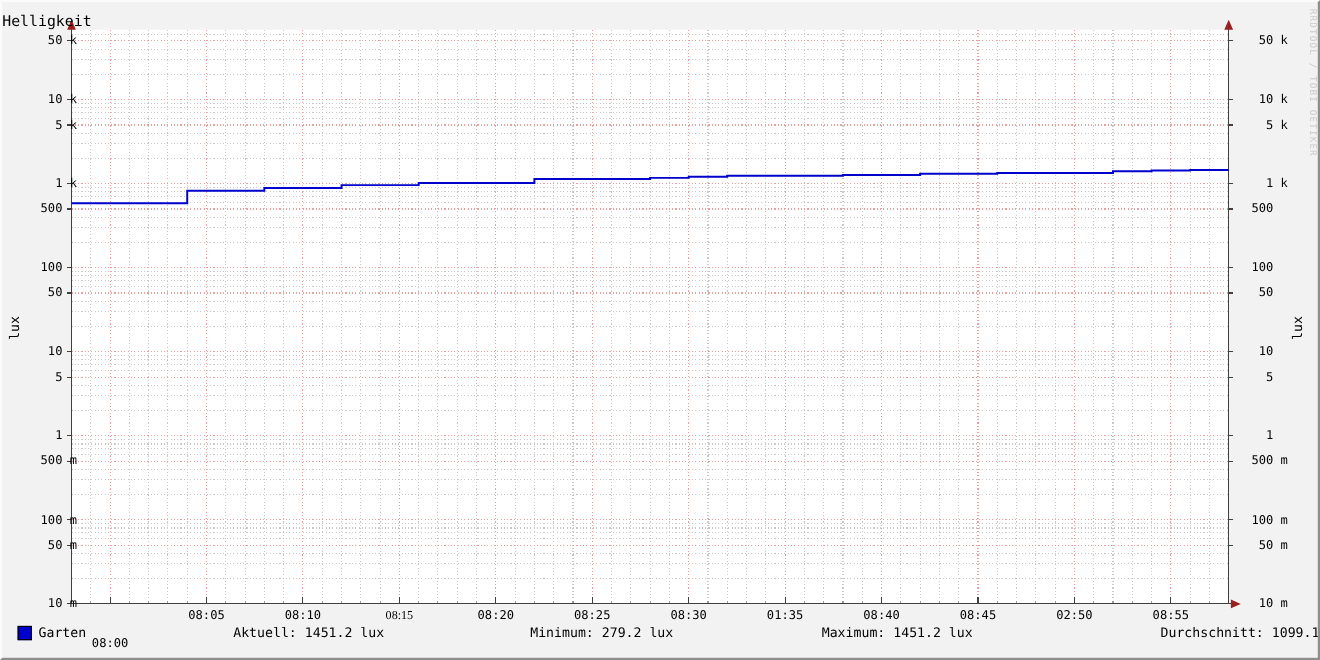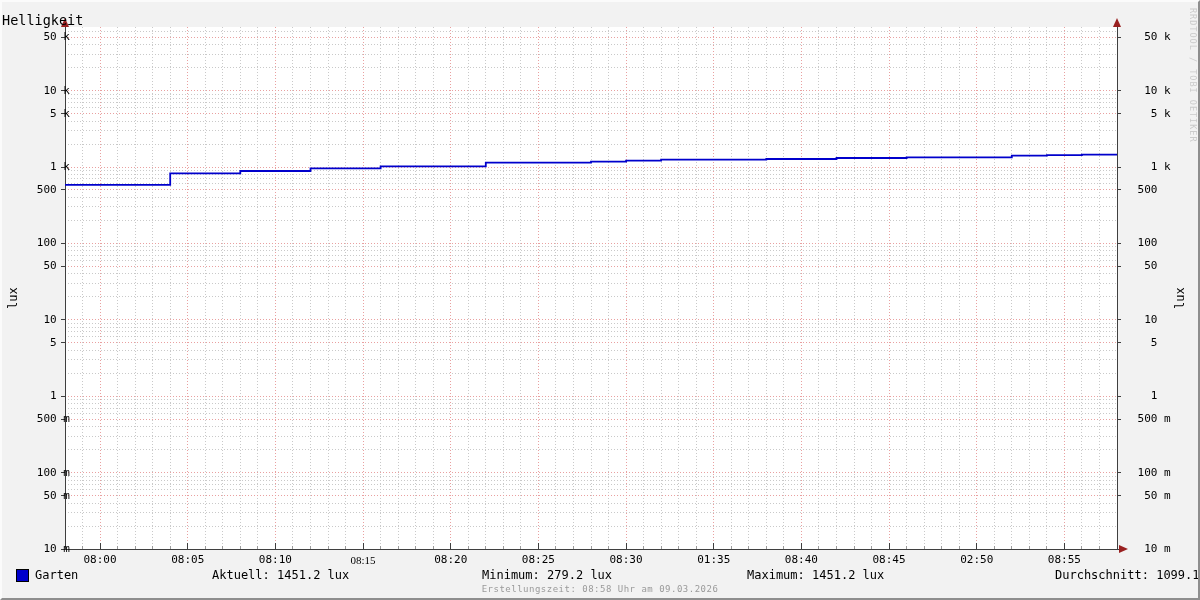--- a/index.html
+++ b/index.html
@@ -302,21 +302,21 @@
       <div class="lbl ylbl-left" style="top: 387.2px;">   1  </div>
       <div class="lbl ylbl-right" style="top: 387.2px;">   1  </div>
       <div class="lbl ylbl-left" style="top: 410.199px;"> 500 m</div>
       <div class="lbl ylbl-right" style="top: 410.199px;"> 500 m</div>
       <div class="lbl ylbl-left" style="top: 463.6px;"> 100 m</div>
       <div class="lbl ylbl-right" style="top: 463.6px;"> 100 m</div>
       <div class="lbl ylbl-left" style="top: 486.599px;">  50 m</div>
       <div class="lbl ylbl-right" style="top: 486.599px;">  50 m</div>
       <div class="lbl ylbl-left" style="top: 540px;">  10 m</div>
       <div class="lbl ylbl-right" style="top: 540px;">  10 m</div>
-      <div class="lbl xlbl" style="left: 68.0667px; top: 551px;">08:00</div>
+      <div class="lbl xlbl" style="left: 68.0667px; top: 576px;">08:00</div>
       <div class="lbl xlbl" style="left: 155.733px; top: 551px;">08:05</div>
       <div class="lbl xlbl" style="left: 243.4px; top: 551px;">08:10</div>
       <div class="lbl xlbl" style="left: 331.067px; top: 551px; font-family: Liberation Serif, serif;">08:15</div>
       <div class="lbl xlbl" style="left: 418.733px; top: 551px;">08:20</div>
       <div class="lbl xlbl" style="left: 506.4px; top: 551px;">08:25</div>
       <div class="lbl xlbl" style="left: 594.067px; top: 551px;">08:30</div>
       <div class="lbl xlbl" style="left: 681.733px; top: 551px;">01:35</div>
       <div class="lbl xlbl" style="left: 769.4px; top: 551px;">08:40</div>
       <div class="lbl xlbl" style="left: 857.067px; top: 551px;">08:45</div>
       <div class="lbl xlbl" style="left: 944.733px; top: 551px;">02:50</div>
@@ -325,14 +325,13 @@
 
   <div id="legend-row">
     <span id="legend-swatch" style="background: rgb(0, 0, 204);"></span>
     <span id="legend-label">Garten</span>
     <span id="stat-aktuell" class="stat"><span>Aktuell:</span> <span>1451.2 lux</span></span>
     <span id="stat-minimum" class="stat"><span>Minimum:</span> <span>279.2 lux</span></span>
     <span id="stat-maximum" class="stat"><span>Maximum:</span> <span>1451.2 lux</span></span>
     <span id="stat-durchschnitt" class="stat"><span>Durchschnitt:</span> <span>1099.1 lux</span></span>
   </div>
 
-  <div id="footer-line">Erstellungszeit: 08:58 Uhr am 09.03.2026</div>
 </div>
 
 </body></html>

